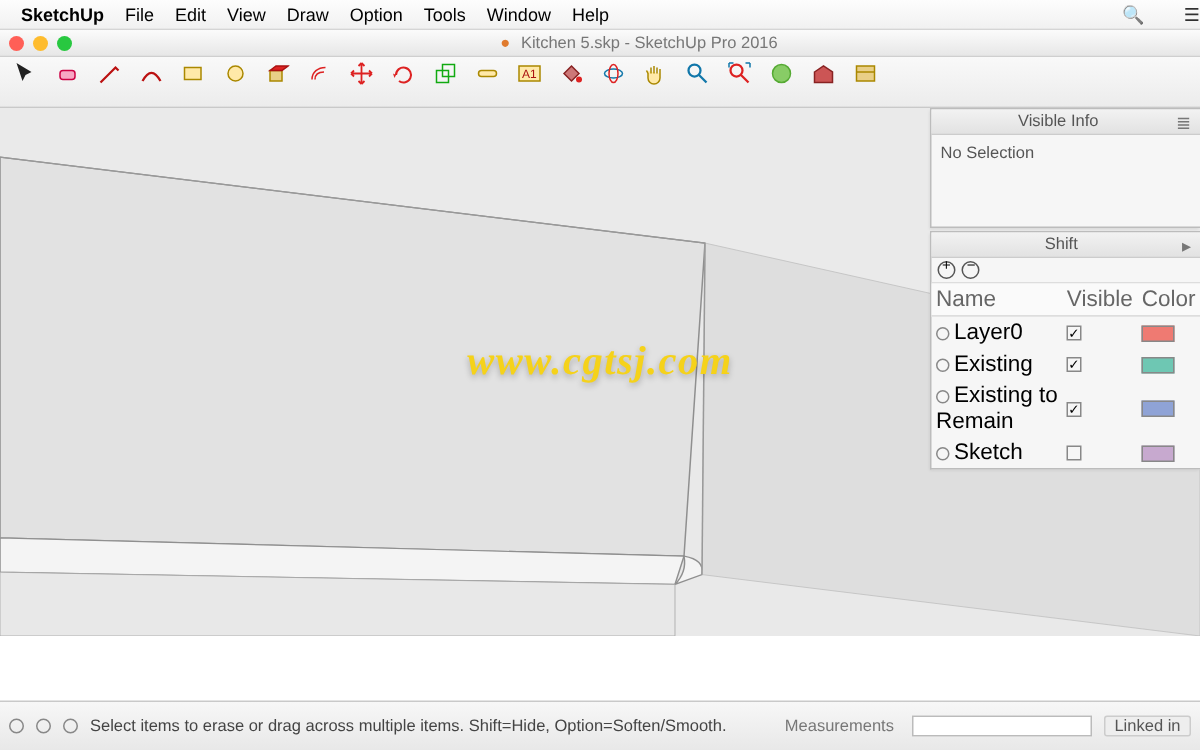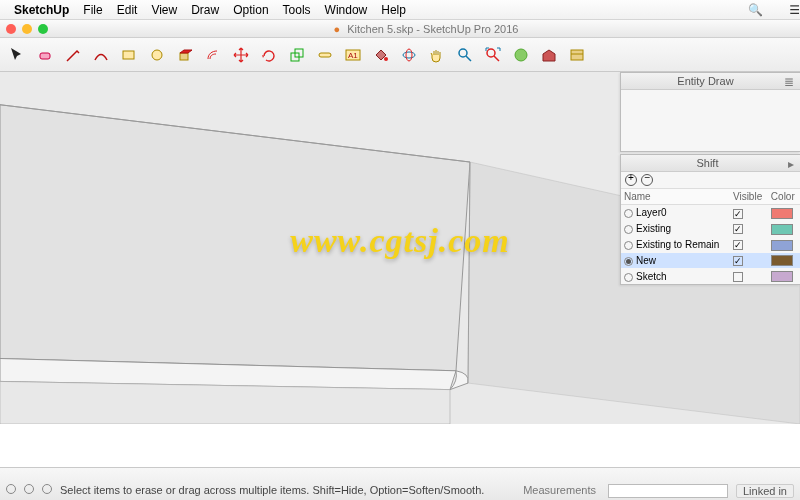--- a/index.html
+++ b/index.html
@@ -14,61 +14,61 @@
   
   .window { position: absolute; left: 0; right: 0; top: 20px; bottom: 0; display: flex; flex-direction: column; }
   .titlebar { height: 18px; background: linear-gradient(#fbfbfb,#e7e7e7); border-bottom: 1px solid #cfcfcf; display: flex; align-items: center; padding: 0 6px; font-size: 11px; color: #666; }
   .traffic { display: flex; gap: 6px; margin-right: 10px; }
   .dot { width: 10px; height: 10px; border-radius: 50%; }
   .dot.r{background:#ff5f57}.dot.y{background:#febc2e}.dot.g{background:#28c840}
   .titlebar .title { flex: 1; text-align: center; color: #777; }
   .title-mod { color:#e07b2e; margin-right:4px; }
 
   
-  .toolbar { height: 34px; background: linear-gradient(#f9f9f9,#ececec); border-bottom: 1px solid #c9c9c9; display: flex; align-items: center; padding: 0 6px; gap: 6px; }
+  .toolbar { height: 34px; background: linear-gradient(#f9f9f9,#ececec); border-bottom: 1px solid #c9c9c9; display: flex; padding: 0 6px; gap: 6px; }
   .toolbar .tool { width: 22px; height: 22px; display: flex; align-items: center; justify-content: center; font-size: 15px; border:1px solid transparent; border-radius:3px; }
   .tool svg{width:16px;height:16px}
 
   
   .workarea { flex: 1; position: relative; background: #e9e9e9; overflow:hidden; }
 
   
   .viewport { position:absolute; inset:0; }
   .viewport svg { width:100%; height:100%; }
 
   .cursor-eraser { position:absolute; left:432px; top:355px; width:18px; height:14px; z-index:3; }
   .cursor-eraser svg{width:100%;height:100%}
 
-  .watermark { position:absolute; left:50%; top:48%; transform:translate(-50%,-50%); font-size:34px; font-weight:700; color:#f5d21a; font-style:italic; letter-spacing:1px; text-shadow:0 2px 4px rgba(0,0,0,.25); z-index:4; font-family: Georgia, serif; }
+  .watermark { position:absolute; left:50%; top:48%; transform:translate(-50%,-50%); font-size:27px; font-weight:700; color:#f5d21a; font-style:italic; letter-spacing:1px; text-shadow:0 2px 4px rgba(0,0,0,.25); z-index:4; font-family: Georgia, serif; }
 
   
   .panel { position:absolute; right:0; width:180px; background:#f6f6f6; border:1px solid #bcbcbc; border-right:none; font-size:11px; box-shadow:-1px 1px 2px rgba(0,0,0,.08); }
   .panel .hdr { background:linear-gradient(#f2f2f2,#e2e2e2); border-bottom:1px solid #ccc; padding:2px 6px; text-align:center; color:#555; }
   .panel .body { padding:4px 6px; }
   .panel .menu-ico{ float:right; font-size:12px; color:#777; }
   .panel-entity { top:0; height:80px; }
   .panel-entity .sel { color:#555; padding:2px 0; }
 
   .panel-layers { top:82px; }
   .panel-layers .btnrow{ padding:2px 4px; border-bottom:1px solid #ddd; display:flex; gap:4px; align-items:center;}
   .circ{ width:12px;height:12px;border:1.2px solid #555;border-radius:50%; position:relative;}
   .circ.plus::after{content:"+";position:absolute;left:2px;top:-3px;font-size:10px;}
   .circ.minus::after{content:"−";position:absolute;left:2.5px;top:-3px;font-size:10px;}
-  .panel-layers table{ width:100%; border-collapse:collapse; font-size:10px; }
+  .panel-layers table{ width:100%; border-collapse:collapse; font-size:15px; }
   .panel-layers th{ text-align:left; font-weight:400; color:#666; padding:2px 3px; border-bottom:1px solid #ddd; background:#fafafa;}
   .panel-layers td{ padding:2px 3px; }
   .panel-layers tr.active td{ background:#cfe2ff; }
   .radio{ display:inline-block;width:9px;height:9px;border:1px solid #888;border-radius:50%;vertical-align:middle;margin-right:3px;}
   .radio.on::after{content:"";display:block;width:5px;height:5px;background:#555;border-radius:50%;margin:1px;}
   .chk{ display:inline-block;width:10px;height:10px;border:1px solid #888;vertical-align:middle;}
   .chk.on::after{content:"✓";font-size:9px;line-height:8px;display:block;}
   .swatch{ display:inline-block;width:22px;height:11px;border:1px solid #888;vertical-align:middle;}
 
   
-  .statusbar { height:20px; background:linear-gradient(#f7f7f7,#e8e8e8); border-top:1px solid #c9c9c9; display:flex; align-items:flex-start; font-size:11px; padding:16px 6px; color:#444; gap:8px;margin-top:43px;}
+  .statusbar { height:20px; background:linear-gradient(#f7f7f7,#e8e8e8); border-top:1px solid #c9c9c9; display:flex; align-items:center; font-size:11px; padding:16px 6px; color:#444; gap:8px;margin-top:43px;}
   .statusbar .bullet{width:10px;height:10px;border:1px solid #888;border-radius:50%;}
   .statusbar .hint{flex:1; white-space:nowrap; overflow:hidden;}
   .statusbar .measure-label{color:#777;}
   .statusbar .measure-box{width:120px;height:14px;border:1px solid #bbb;background:#fff;margin-left:4px;}
   .statusbar .brand{ background:#eee;border:1px solid #ccc;padding:0 6px;border-radius:2px;color:#555;}
 </style>
 </head>
 <body>
 
 <div class="mac-menubar">
@@ -245,22 +245,25 @@
     <div class="cursor-eraser">
       <svg viewBox="0 0 18 14">
           <path d="M2 9 L9 2 L16 7 L9 13 Z" fill="#f7b9d0" stroke="#c04" stroke-width="1"></path>
         </svg>
     </div>
 
     <div class="watermark">www.cgtsj.com</div>
 
     <div class="panel panel-entity">
       <div class="hdr">
-        <span>Entity Draw</span>
+        <span>Visible Info</span>
         <span class="menu-ico">≣</span>
+      </div>
+      <div class="body">
+        <div class="sel">No Selection</div>
       </div>
     </div>
 
     <div class="panel panel-layers">
       <div class="hdr">
         <span>Shift</span>
         <span class="menu-ico">▸</span>
       </div>
       <div class="btnrow">
         <span class="circ plus"></span>
@@ -282,25 +285,20 @@
             </tr>
             <tr>
               <td><span class="radio"></span><span>Existing</span></td>
               <td><span class="chk on"></span></td>
               <td><span class="swatch" style="background:#6ec7b3"></span></td>
             </tr>
             <tr>
               <td><span class="radio"></span><span>Existing to Remain</span></td>
               <td><span class="chk on"></span></td>
               <td><span class="swatch" style="background:#8fa3d6"></span></td>
-            </tr>
-            <tr class="active">
-              <td><span class="radio on"></span><span>New</span></td>
-              <td><span class="chk on"></span></td>
-              <td><span class="swatch" style="background:#7a5a2e"></span></td>
             </tr>
             <tr>
               <td><span class="radio"></span><span>Sketch</span></td>
               <td><span class="chk"></span></td>
               <td><span class="swatch" style="background:#c7a9cf"></span></td>
             </tr>
           </tbody>
       </table>
     </div>
 

